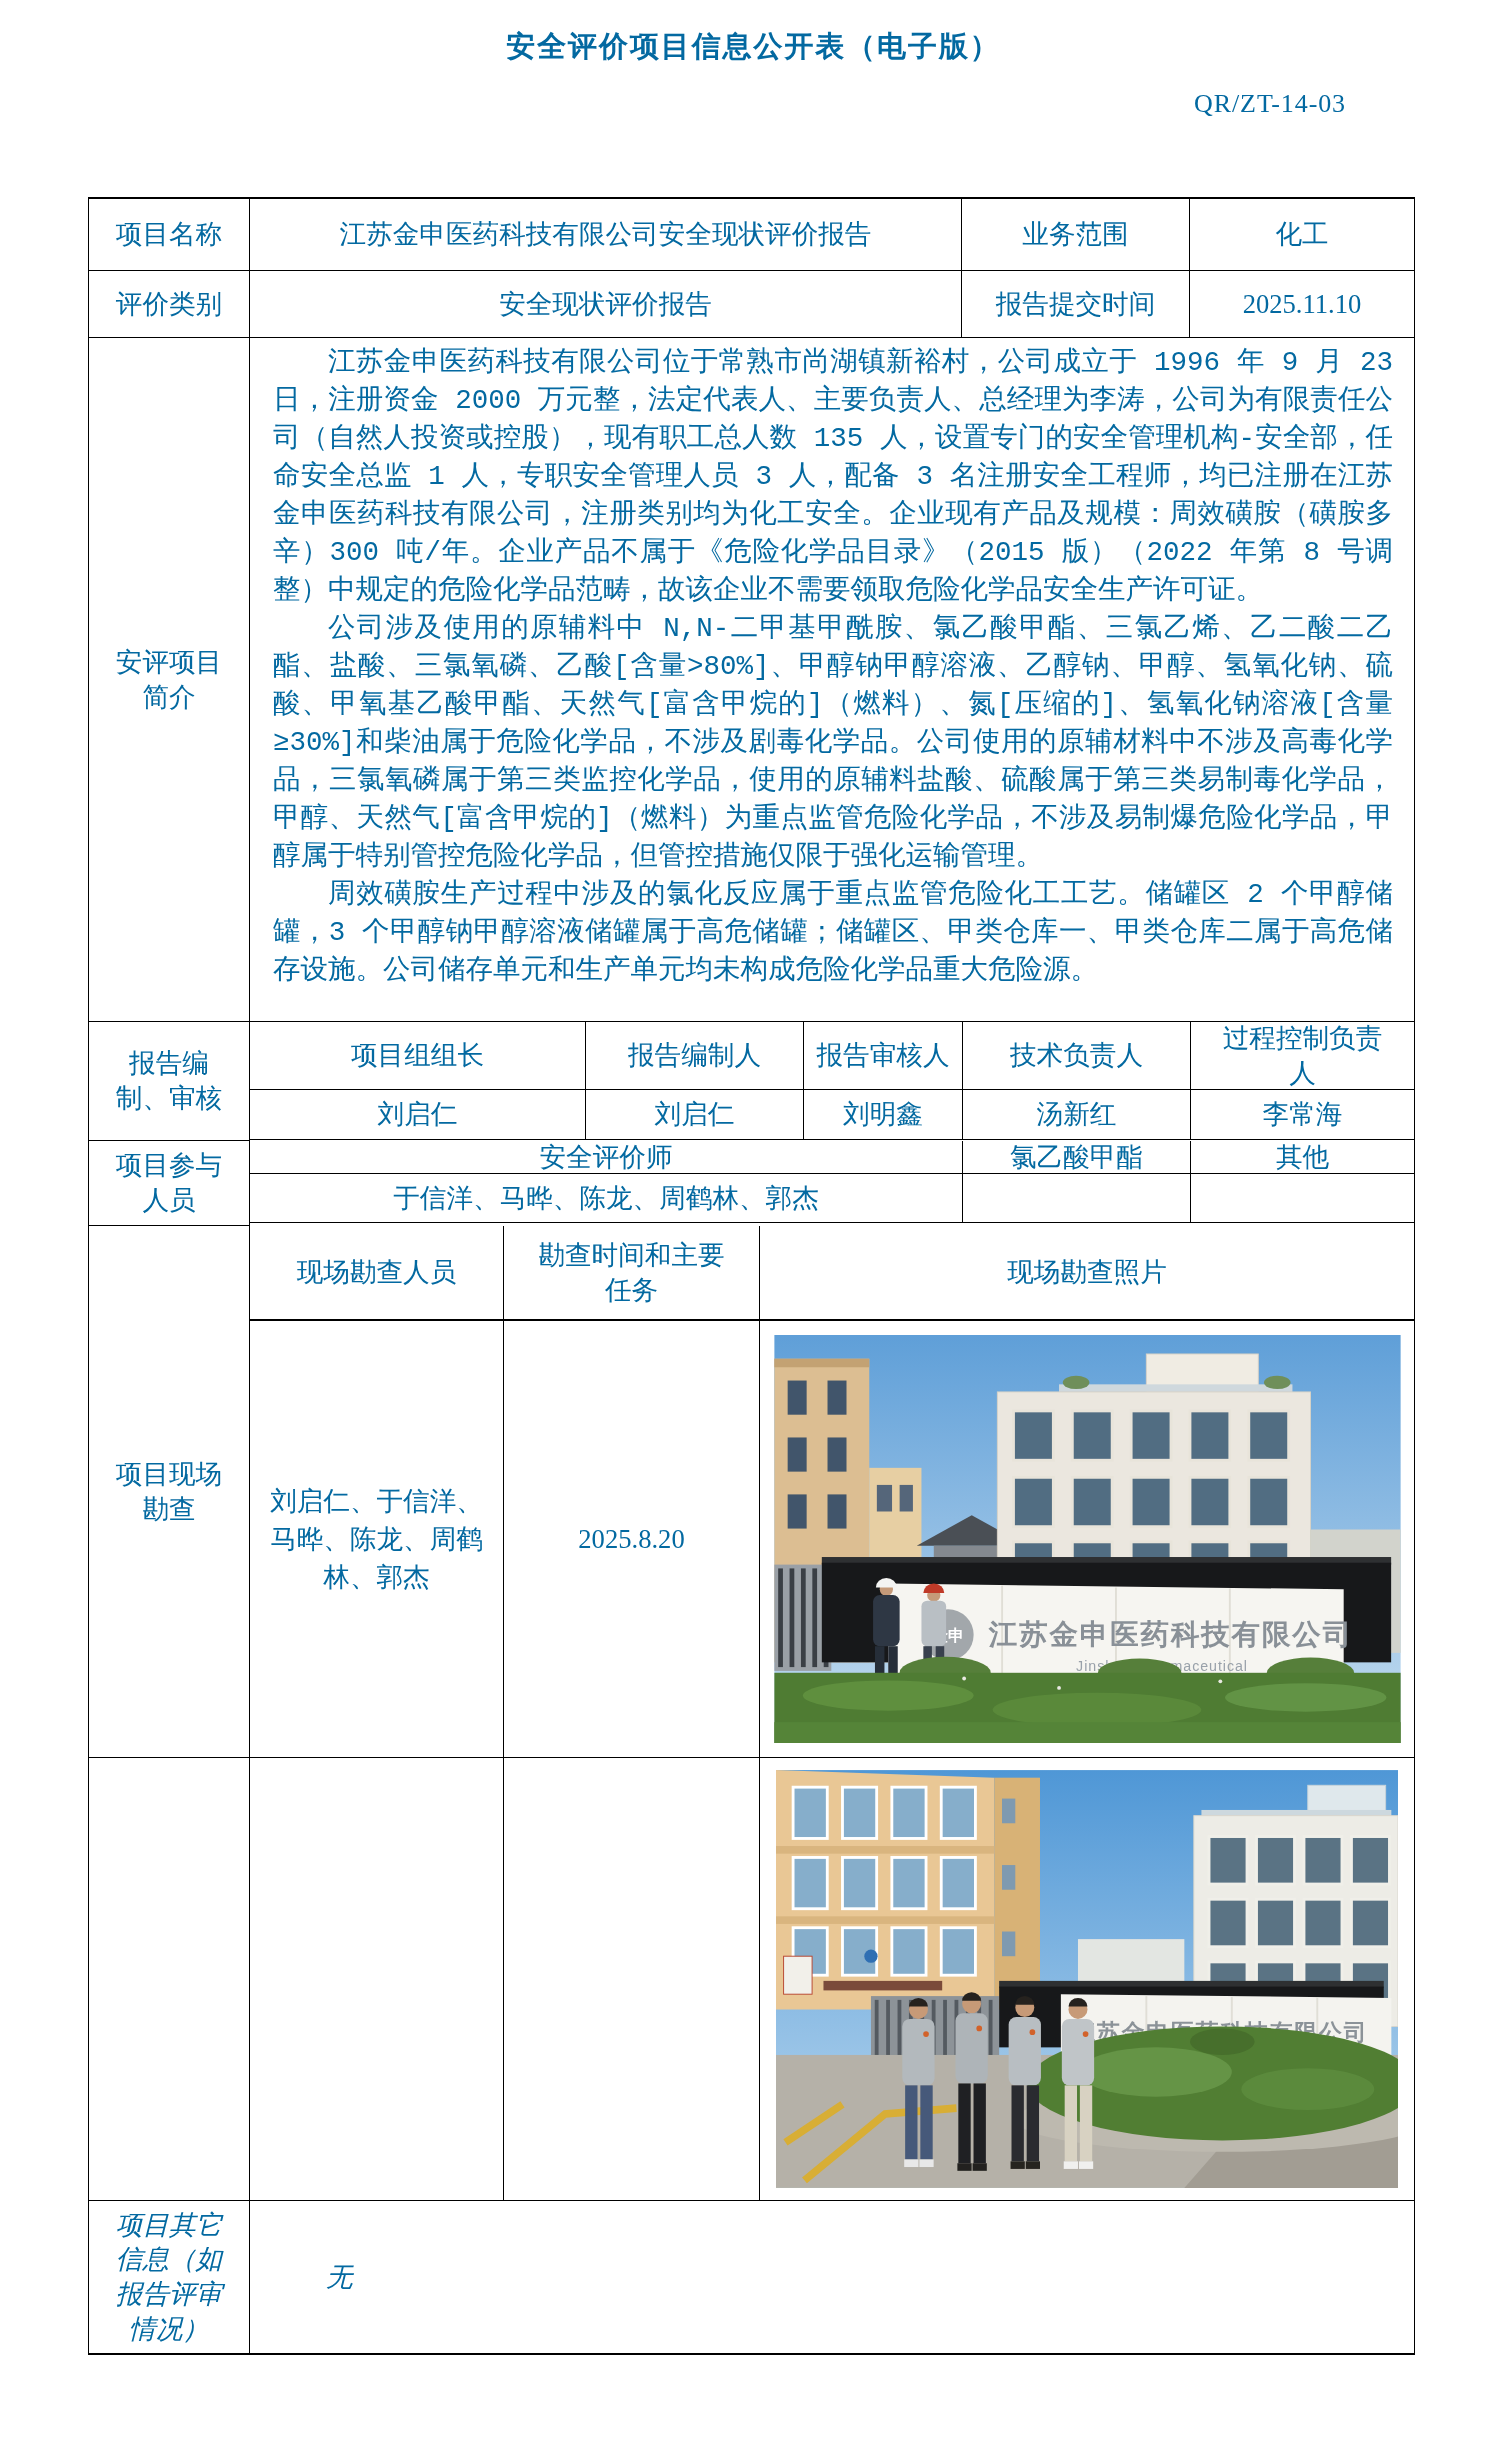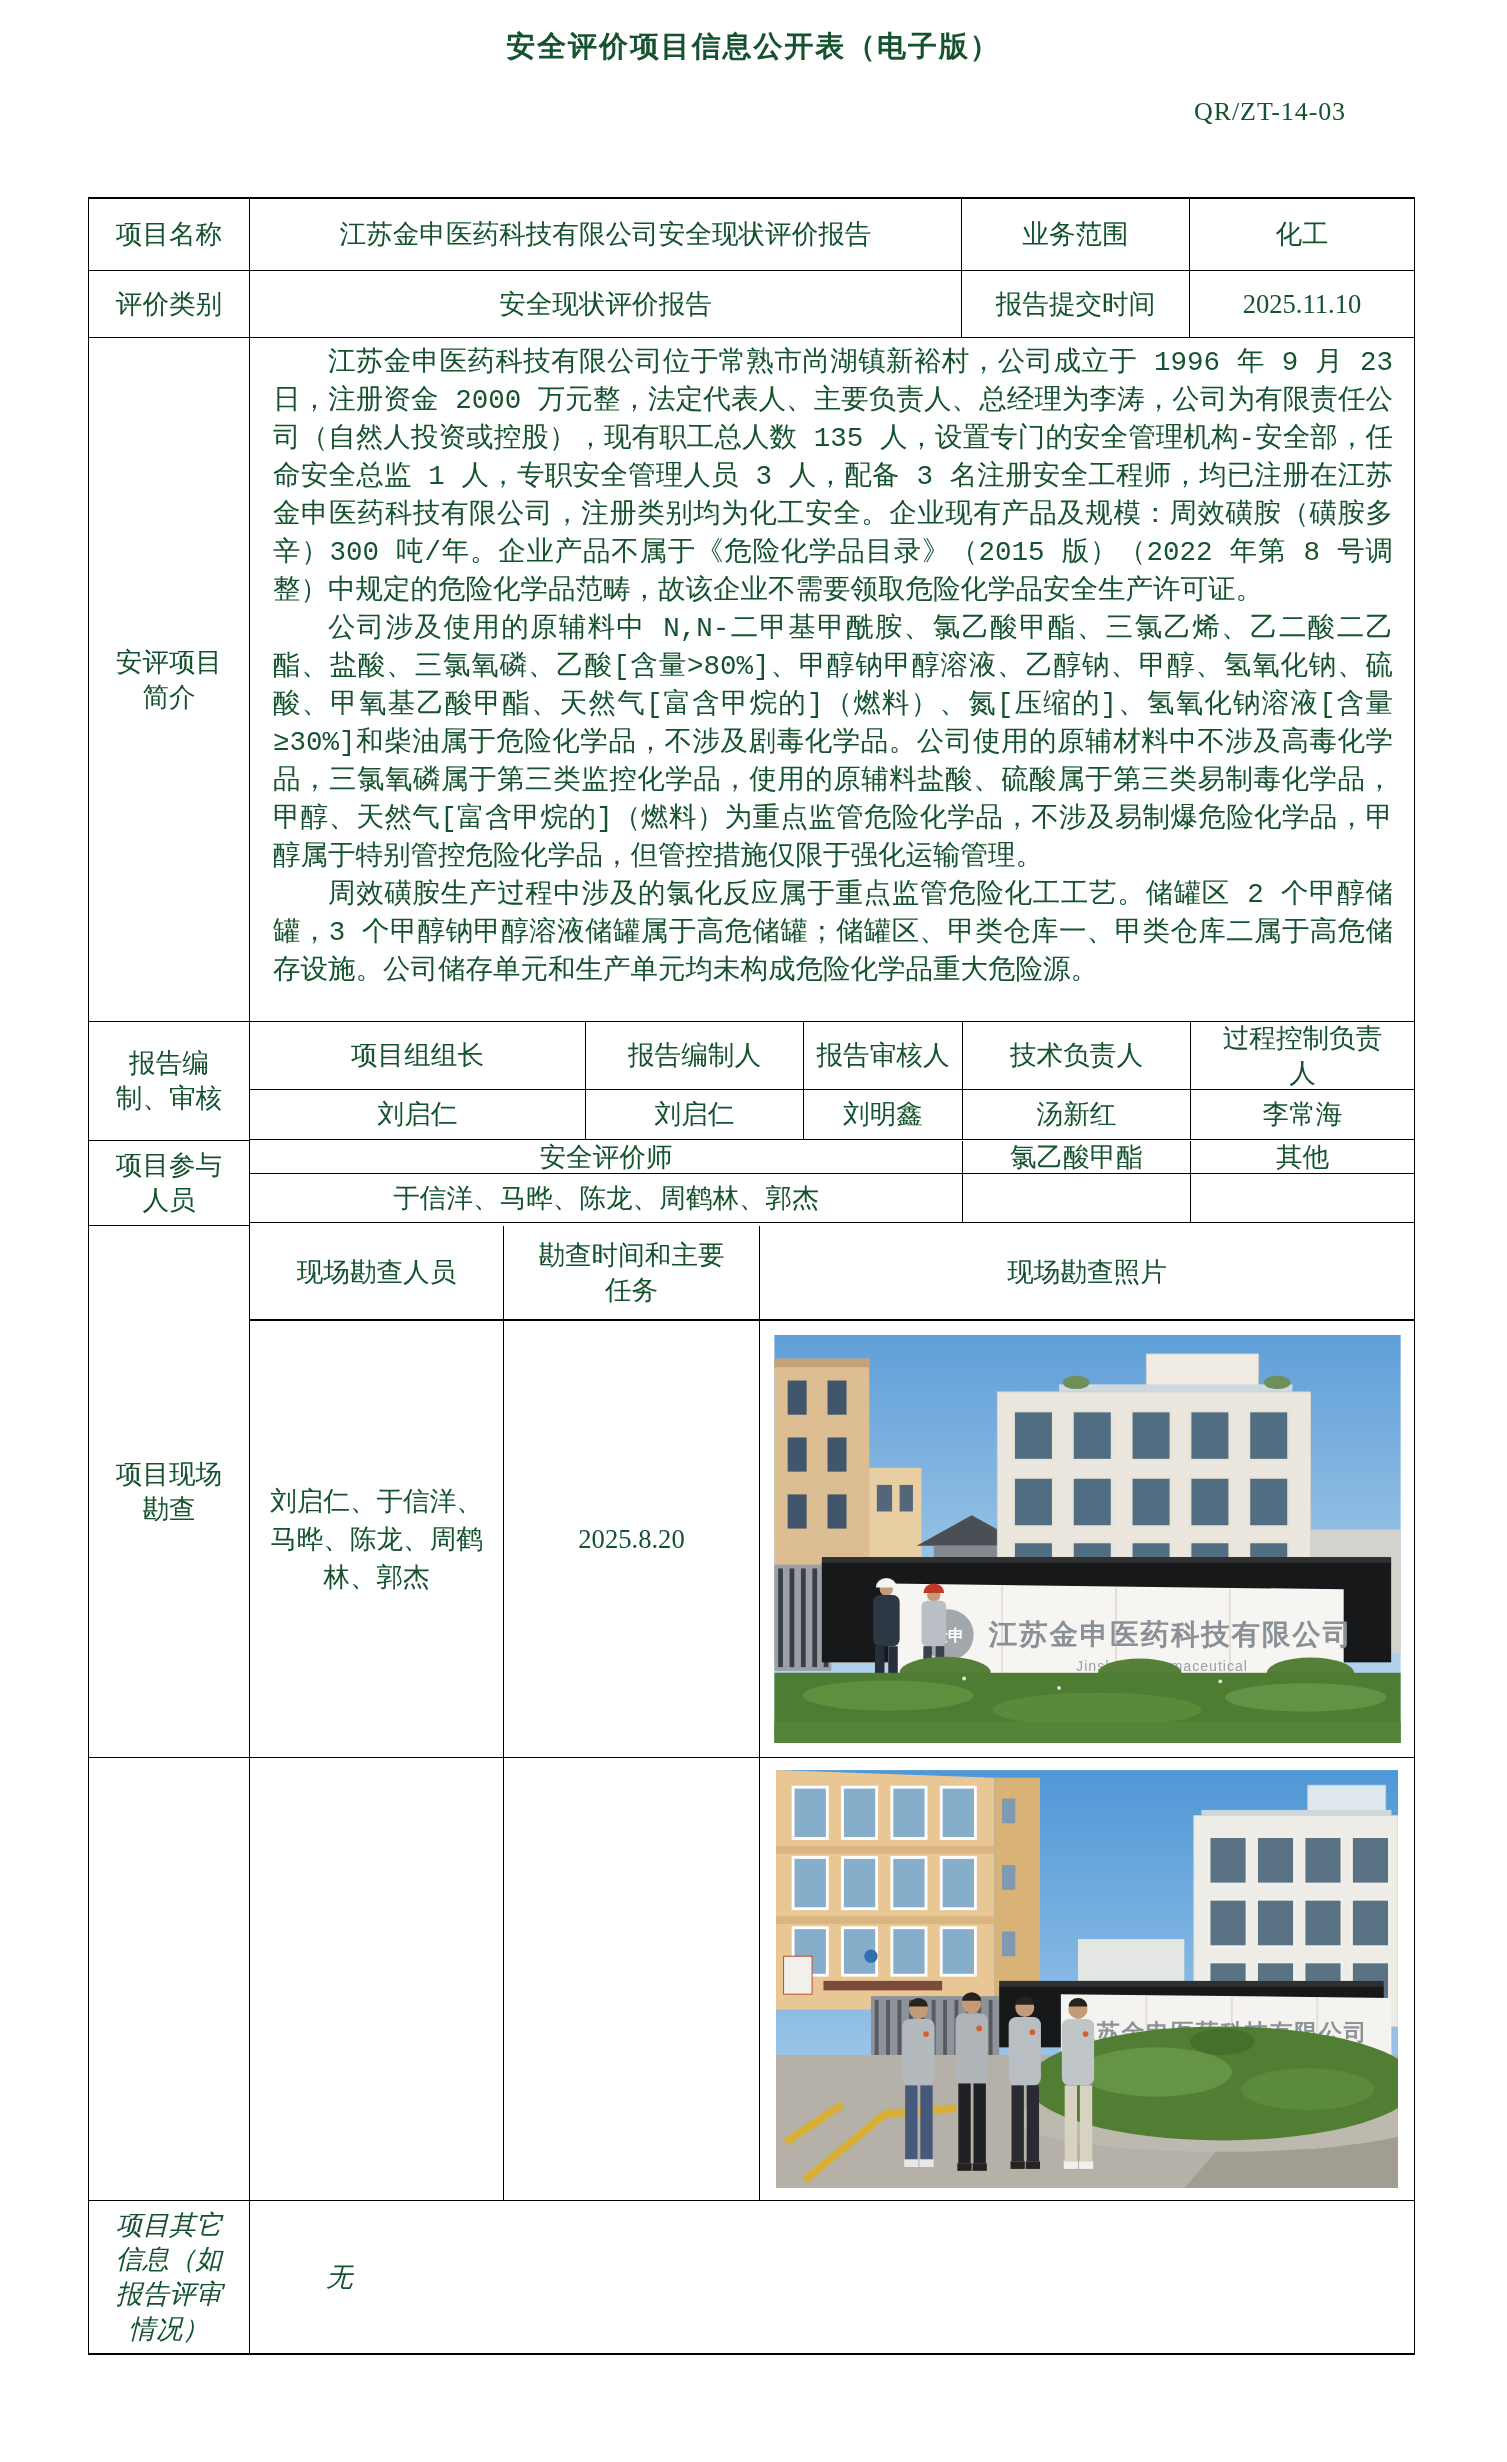--- a/index.html
+++ b/index.html
@@ -1,30 +1,30 @@
 <!DOCTYPE html>
 <html style="font-size:15px"><head>
 <meta charset="utf-8">
 <style>
   html,body{margin:0;padding:0;background:#ffffff;}
   .page{
     position:relative;
     width:1507px;height:2462px;
     background:#fff;
     font-family:"Liberation Serif","DejaVu Serif",serif;
-    color:#14532d;
+    color:#0369a1;
   }
   .doc-title{
     position:absolute;top:26.6px;left:0;width:100%;
     text-align:center;font-size:29px;font-weight:bold;
     font-family:"Liberation Sans","DejaVu Sans",sans-serif;
     letter-spacing:1.9px;
   }
   .doc-code{
-    position:absolute;top:97px;right:161px;
+    position:absolute;top:89px;right:161px;
     font-size:26px;letter-spacing:0.9px;
   }
   .tbl{
     position:absolute;left:88px;top:197px;width:1327px;
     border:1.9px solid #000;border-top-width:2.8px;border-bottom-width:2.8px;
     box-sizing:border-box;
     font-size:26.6px;line-height:1.3;
   }
   .row{display:flex;}
   .subrow{display:flex;}

